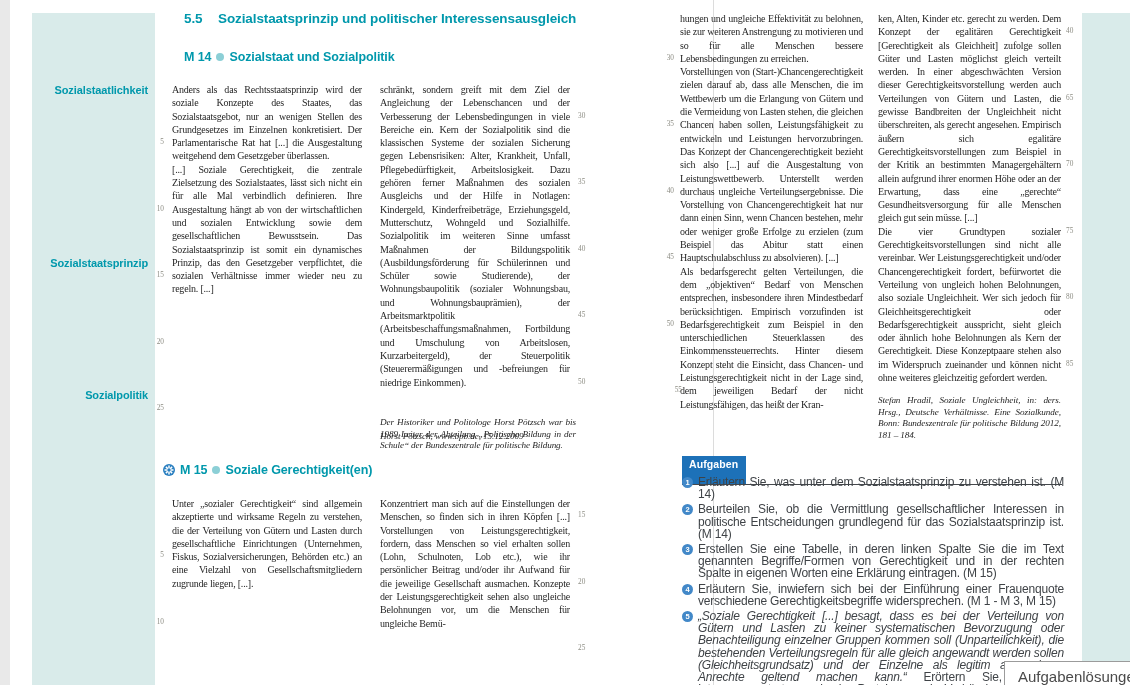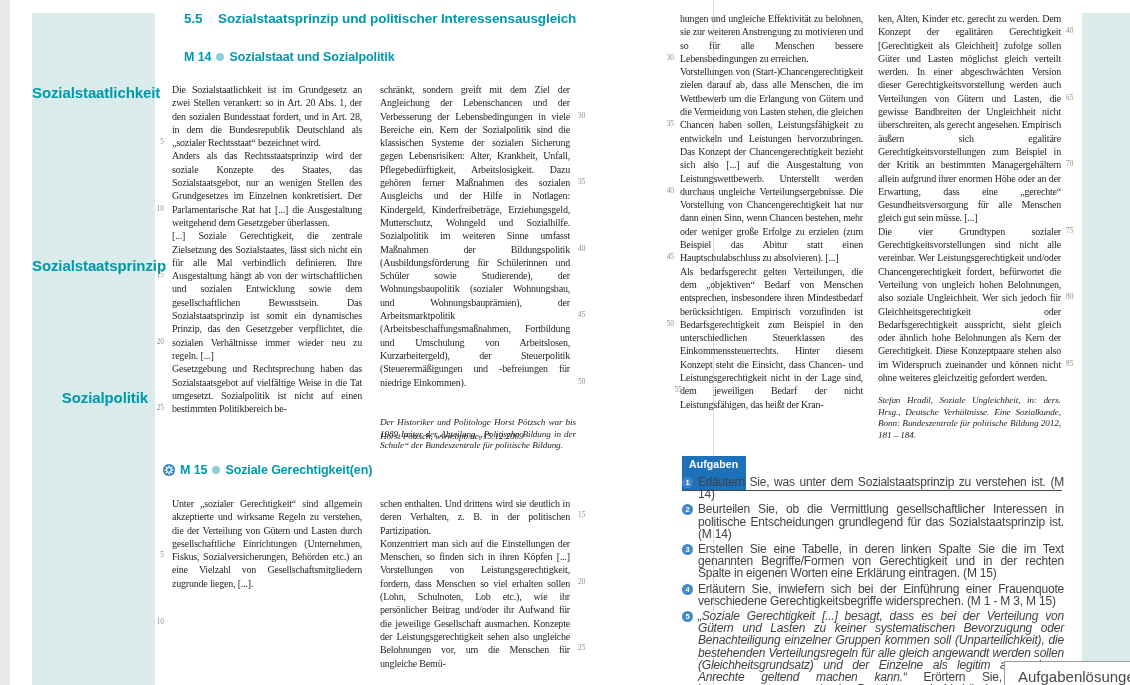--- a/index.html
+++ b/index.html
@@ -8,21 +8,21 @@
     font-family:"Liberation Sans", sans-serif;
   }
   .edge-strip{position:absolute;left:0;top:0;width:10px;height:685px;background:#e9e9e9;}
   .band{position:absolute;background:#d9ebea;}
   .band-left{left:32px;top:13px;width:123px;height:672px;}
   .band-right{left:1082px;top:13px;width:48px;height:672px;}
   .page-divider{position:absolute;left:713px;top:0;width:1px;height:685px;background:#dcdcdc;}
 
   .margin-label{
     position:absolute;left:32px;width:116px;text-align:right;padding-right:7px;
-    color:#0098ac;font-weight:bold;font-size:15px;letter-spacing:-0.1px;
+    color:#0098ac;font-weight:bold;font-size:11px;letter-spacing:-0.1px;
   }
   .section-head{position:absolute;top:11px;color:#0098ac;font-weight:bold;font-size:13.5px;letter-spacing:-0.1px;}
   .mhead{position:absolute;color:#0098ac;font-weight:bold;font-size:12.5px;letter-spacing:-0.1px;}
   .mhead .dot{display:inline-block;width:8px;height:8px;border-radius:50%;background:#8ccfd6;margin:0 5px 1px 5px;vertical-align:middle;}
   .mhead .micon{display:inline-block;vertical-align:-2px;margin-right:5px;}
 
   .col{
     position:absolute;text-align:justify;
     font-family:"Liberation Serif", serif;font-size:10px;line-height:13.3px;
     color:#262626;letter-spacing:-0.2px;
@@ -35,21 +35,21 @@
   .linenum{
     position:absolute;width:14px;font-family:"Liberation Serif", serif;
     font-size:7.3px;color:#8d8d84;
   }
   .lnr{text-align:right;}
   .lnl{text-align:left;}
 
   .aufgaben-head{position:absolute;left:682px;top:454px;width:380px;border-bottom:1px solid #45484c;}
   .aufgaben-tab{
     display:inline-block;background:#1d71b8;color:#ffffff;font-weight:bold;
-    font-size:10.5px;padding:2px 8px 20px 7px;letter-spacing:0.1px;
+    font-size:10.5px;padding:2px 8px 14px 7px;letter-spacing:0.1px;
   }
   .tasks{position:absolute;left:682px;top:476px;width:382px;}
   .task{display:flex;gap:5px;margin-bottom:3px;align-items:flex-start;}
   .tnum{
     flex:0 0 11px;width:11px;height:11px;border-radius:50%;background:#4288c8;
     color:#ffffff;font-size:7.5px;font-weight:bold;text-align:center;line-height:11px;margin-top:1px;
   }
   .ttext{font-size:12px;line-height:12.2px;color:#3f4347;letter-spacing:-0.2px;text-align:justify;}
   .ttext .quote{font-style:italic;}
 
@@ -72,24 +72,22 @@
 <div class="margin-label" style="top:389px;">Sozialpolitik</div>
 
 <span class="section-head" style="left:184px;">5.5</span>
 <span class="section-head" style="left:218px;">Sozialstaatsprinzip und politischer Interessensausgleich</span>
 
 <div class="mhead" style="left:184px;top:50px;">
   <span>M 14</span><span class="dot"></span><span>Sozialstaat und Sozialpolitik</span>
 </div>
 
 <div class="col" style="left:172px;top:83px;width:190px;">
-  <p>Die Sozialstaatlichkeit ist im Grundgesetz an zwei Stellen verankert: so in Art. 20 Abs. 1, der den sozialen Bundesstaat fordert, und in Art. 28, in dem die Bundesrepublik Deutschland als „sozialer Rechtsstaat“ bezeichnet wird.</p>
   <p>Anders als das Rechtsstaatsprinzip wird der soziale Konzepte des Staates, das Sozialstaatsgebot, nur an wenigen Stellen des Grundgesetzes im Einzelnen konkretisiert. Der Parlamentarische Rat hat [...] die Ausgestaltung weitgehend dem Gesetzgeber überlassen.</p>
   <p>[...] Soziale Gerechtigkeit, die zentrale Zielsetzung des Sozialstaates, lässt sich nicht ein für alle Mal verbindlich definieren. Ihre Ausgestaltung hängt ab von der wirtschaftlichen und sozialen Entwicklung sowie dem gesellschaftlichen Bewusstsein. Das Sozialstaatsprinzip ist somit ein dynamisches Prinzip, das den Gesetzgeber verpflichtet, die sozialen Verhältnisse immer wieder neu zu regeln. [...]</p>
-  <p>Gesetzgebung und Rechtsprechung haben das Sozialstaatsgebot auf vielfältige Weise in die Tat umgesetzt. Sozialpolitik ist nicht auf einen bestimmten Politikbereich be-</p>
 </div>
 
 <div class="col" style="left:380px;top:83px;width:190px;">
   <p>schränkt, sondern greift mit dem Ziel der Angleichung der Lebenschancen und der Verbesserung der Lebensbedingungen in viele Bereiche ein. Kern der Sozialpolitik sind die klassischen Systeme der sozialen Sicherung gegen Lebensrisiken: Alter, Krankheit, Unfall, Pflegebedürftigkeit, Arbeitslosigkeit. Dazu gehören ferner Maßnahmen des sozialen Ausgleichs und der Hilfe in Notlagen: Kindergeld, Kinderfreibeträge, Erziehungsgeld, Mutterschutz, Wohngeld und Sozialhilfe. Sozialpolitik im weiteren Sinne umfasst Maßnahmen der Bildungspolitik (Ausbildungsförderung für Schülerinnen und Schüler sowie Studierende), der Wohnungsbaupolitik (sozialer Wohnungsbau, und Wohnungsbauprämien), der Arbeitsmarktpolitik (Arbeitsbeschaffungsmaßnahmen, Fortbildung und Umschulung von Arbeitslosen, Kurzarbeitergeld), der Steuerpolitik (Steuerermäßigungen und -befreiungen für niedrige Einkommen).</p>
 </div>
 <div class="srcline" style="left:380px;top:395px;width:190px;margin-top:36px;">Horst Pötzsch, www.bpb.de, 15.12.2009</div>
 <div class="srcline" style="left:380px;top:417px;width:196px;">Der Historiker und Politologe Horst Pötzsch war bis 1989 Leiter der Abteilung „Politische Bildung in der Schule“ der Bundeszentrale für politische Bildung.</div>
 
 <div class="mhead" style="left:163px;top:463px;">
   <span class="micon"><svg width="12" height="12" viewBox="0 0 12 12">
@@ -102,21 +100,20 @@
         </g>
         <circle cx="6" cy="6" r="1.7" fill="#2a7fc0"></circle>
       </svg></span><span>M 15</span><span class="dot"></span><span>Soziale Gerechtigkeit(en)</span>
 </div>
 
 <div class="col" style="left:172px;top:497px;width:190px;">
   <p>Unter „sozialer Gerechtigkeit“ sind allgemein akzeptierte und wirksame Regeln zu verstehen, die der Verteilung von Gütern und Lasten durch gesellschaftliche Einrichtungen (Unternehmen, Fiskus, Sozialversicherungen, Behörden etc.) an eine Vielzahl von Gesellschaftsmitgliedern zugrunde liegen, [...].</p>
 </div>
 
 <div class="col" style="left:380px;top:497px;width:190px;">
-  <p>schen enthalten. Und drittens wird sie deutlich in deren Verhalten, z. B. in der politischen Partizipation.</p>
   <p>Konzentriert man sich auf die Einstellungen der Menschen, so finden sich in ihren Köpfen [...] Vorstellungen von Leistungsgerechtigkeit, fordern, dass Menschen so viel erhalten sollen (Lohn, Schulnoten, Lob etc.), wie ihr persönlicher Beitrag und/oder ihr Aufwand für die jeweilige Gesellschaft ausmachen. Konzepte der Leistungsgerechtigkeit sehen also ungleiche Belohnungen vor, um die Menschen für ungleiche Bemü-</p>
 </div>
 
 <div class="col" style="left:680px;top:12px;width:183px;">
   <p>hungen und ungleiche Effektivität zu belohnen, sie zur weiteren Anstrengung zu motivieren und so für alle Menschen bessere Lebensbedingungen zu erreichen.</p>
   <p>Vorstellungen von (Start-)Chancengerechtigkeit zielen darauf ab, dass alle Menschen, die im Wettbewerb um die Erlangung von Gütern und die Vermeidung von Lasten stehen, die gleichen Chancen haben sollen, Leistungsfähigkeit zu entwickeln und Leistungen hervorzubringen. Das Konzept der Chancengerechtigkeit bezieht sich also [...] auf die Ausgestaltung von Leistungswettbewerb. Unterstellt werden durchaus ungleiche Verteilungsergebnisse. Die Vorstellung von Chancengerechtigkeit hat nur dann einen Sinn, wenn Chancen bestehen, mehr oder weniger große Erfolge zu erzielen (zum Beispiel das Abitur statt einen Hauptschulabschluss zu absolvieren). [...]</p>
   <p>Als bedarfsgerecht gelten Verteilungen, die dem „objektiven“ Bedarf von Menschen entsprechen, insbesondere ihren Mindestbedarf berücksichtigen. Empirisch vorzufinden ist Bedarfsgerechtigkeit zum Beispiel in den unterschiedlichen Steuerklassen des Einkommenssteuerrechts. Hinter diesem Konzept steht die Einsicht, dass Chancen- und Leistungsgerechtigkeit nicht in der Lage sind, dem jeweiligen Bedarf der nicht Leistungsfähigen, das heißt der Kran-</p>
 </div>
 
 <div class="col" style="left:878px;top:12px;width:183px;">

